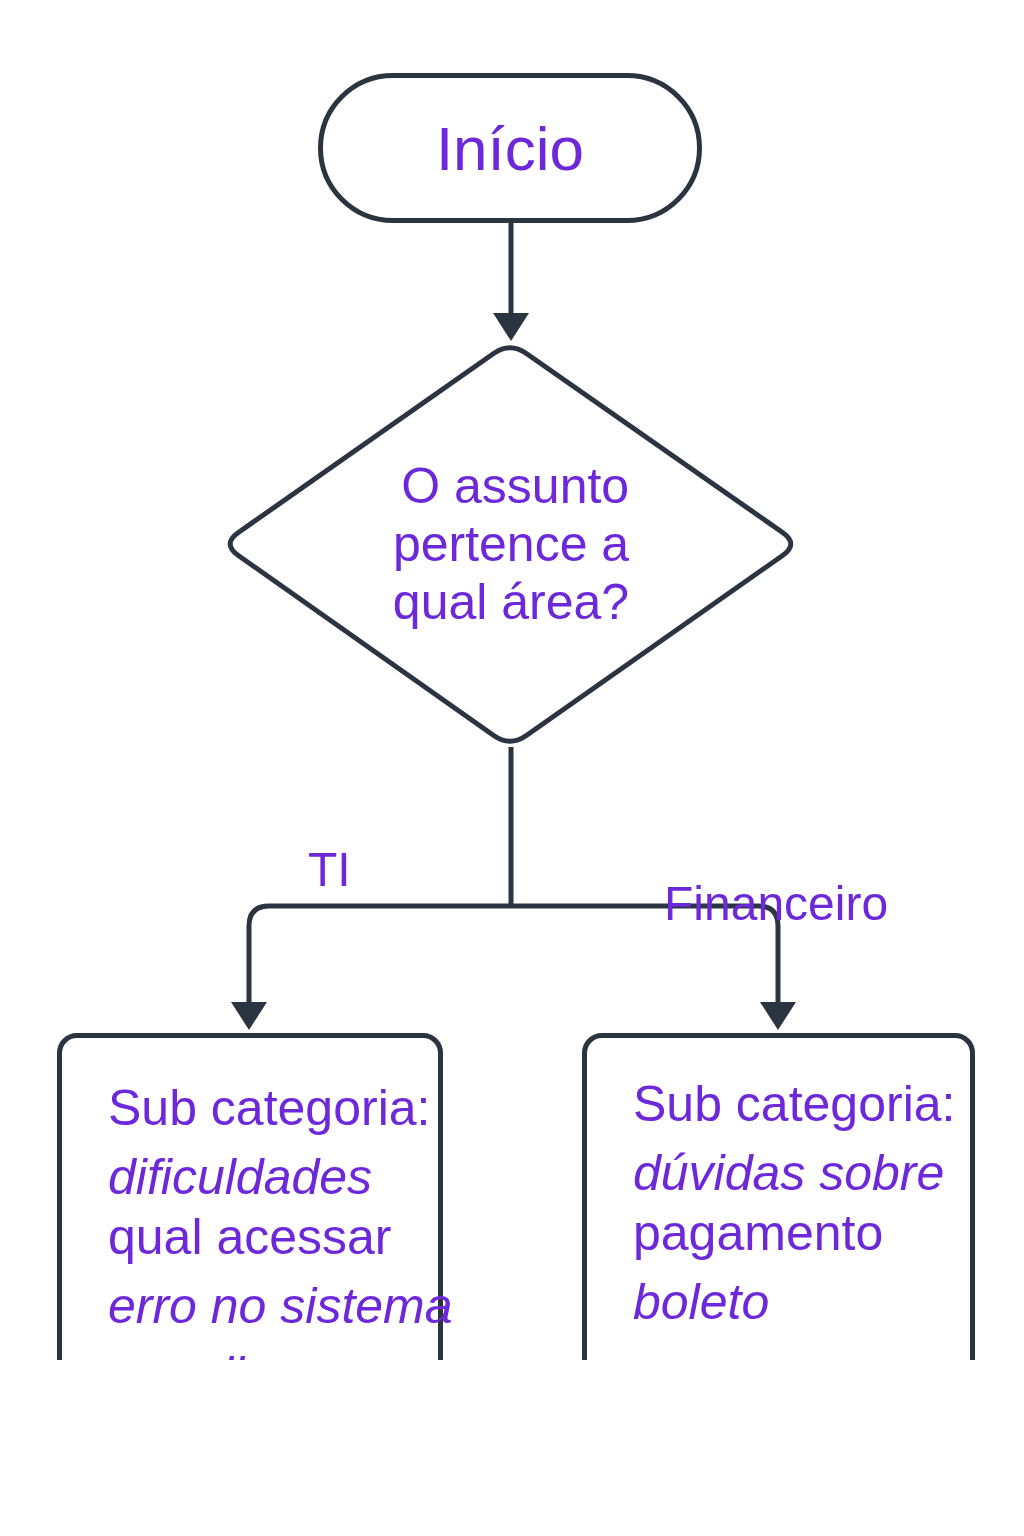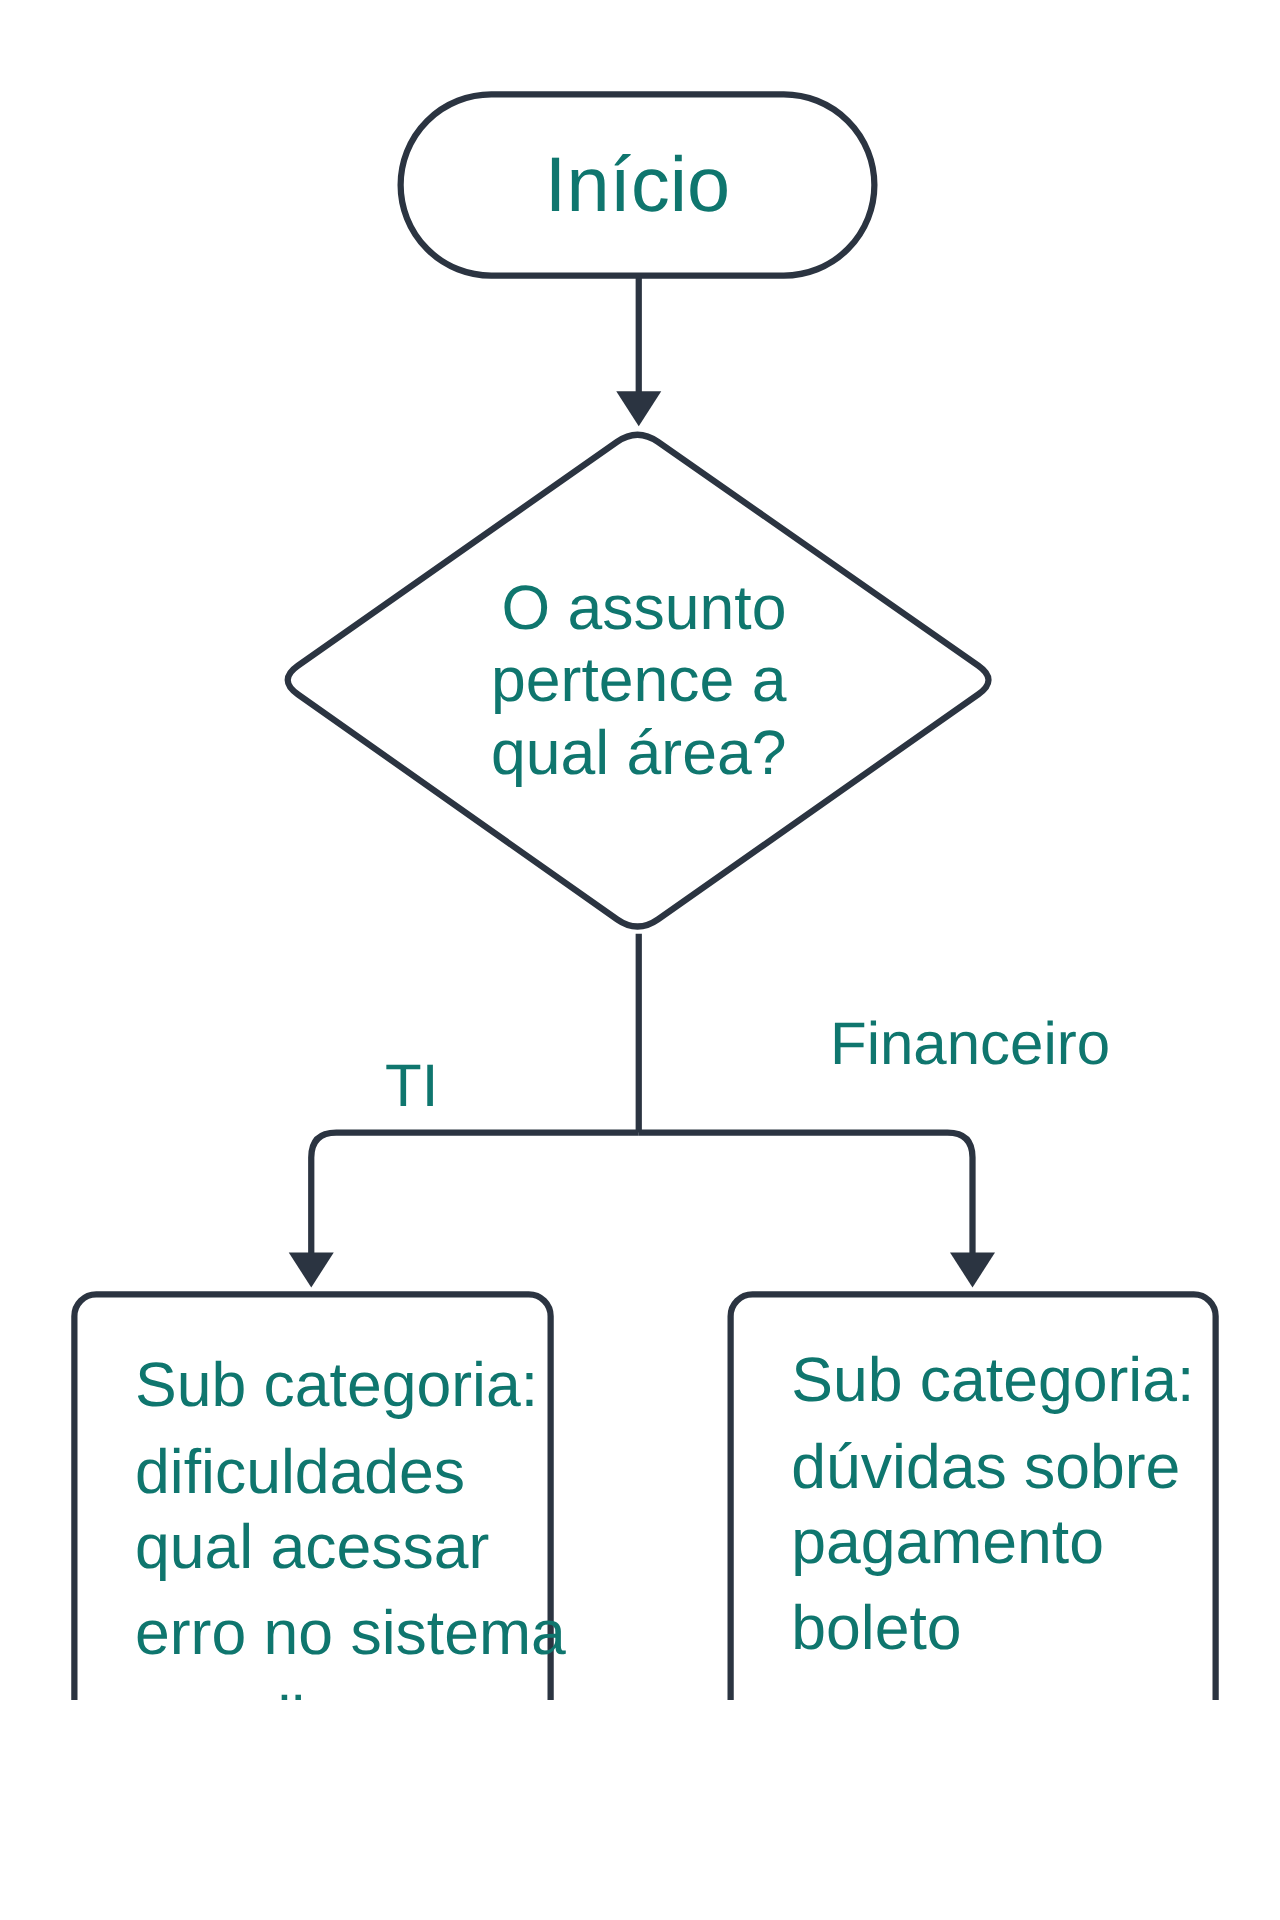--- a/index.html
+++ b/index.html
@@ -6,21 +6,21 @@
     margin: 0;
     padding: 0;
     background: #ffffff;
   }
   .canvas {
     position: relative;
     width: 1024px;
     height: 1360px;
     background: #ffffff;
     font-family: "Liberation Sans", sans-serif;
-    color: #0f766e;
+    color: #6d28d9;
     overflow: hidden;
   }
   .connector-layer {
     position: absolute;
     inset: 0;
     width: 1024px;
     height: 1536px;
   }
   .connector-layer path.edge {
     fill: none;
@@ -61,36 +61,36 @@
     line-height: 58px;
     white-space: nowrap;
   }
   .branch-label {
     position: absolute;
     font-size: 48px;
     white-space: nowrap;
     margin-left: 32px;
   }
   .branch-label.ti { left: 276px; top: 842px; }
-  .branch-label.fin { left: 632px; top: 808px; }
+  .branch-label.fin { left: 632px; top: 876px; }
   .sub-box {
     position: absolute;
     top: 1033px;
     height: 434px;
     box-sizing: border-box;
     border: 5px solid #2b3441;
     border-radius: 20px;
     background: #ffffff;
     font-size: 50px;
     line-height: 60px;
   }
   .sub-box.left  { left: 57px;  width: 386px; padding: 40px 0 0 46px; }
   .sub-box.right { left: 582px; width: 393px; padding: 36px 0 0 46px; }
   .box-line { white-space: nowrap; }
-  .pstart { margin-top: 9px; }
+  .pstart { margin-top: 9px; font-style: italic; }
 </style>
 </head>
 <body>
 
 <div class="canvas">
 
   <svg class="connector-layer" viewBox="0 0 1024 1536" xmlns="http://www.w3.org/2000/svg">
 
     <path class="edge" d="M511,221 L511,316"></path>
     <polygon class="head" points="511,341 493,313 529,313"></polygon>

